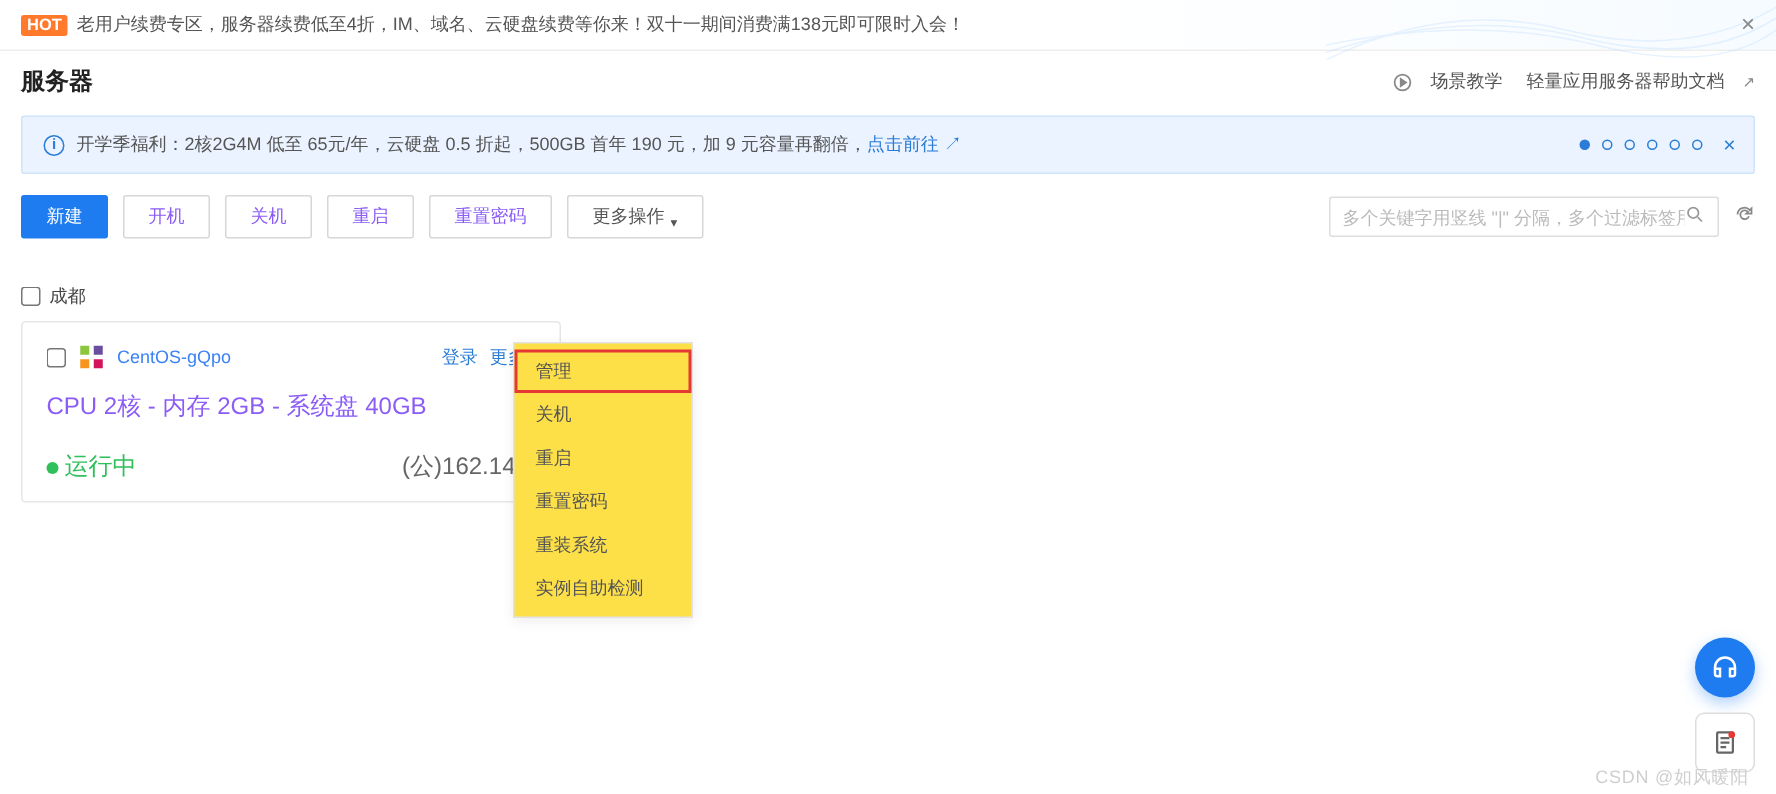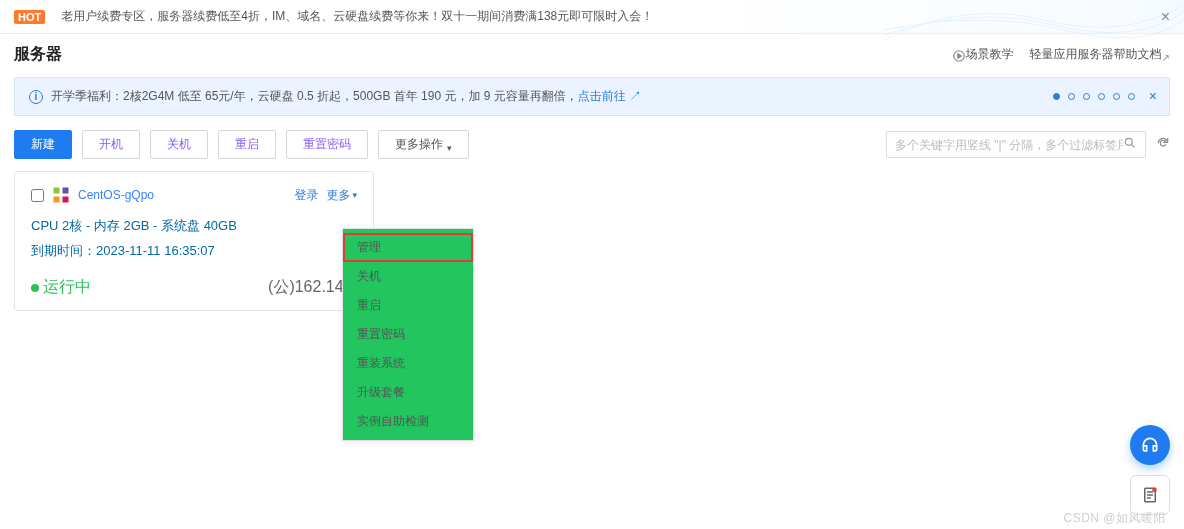--- a/index.html
+++ b/index.html
@@ -1,58 +1,58 @@
 <!DOCTYPE html>
 <html><head>
 <meta charset="utf-8">
 <style>
   *{box-sizing:border-box;margin:0;padding:0;font-family:-apple-system,BlinkMacSystemFont,"PingFang SC","Microsoft YaHei",sans-serif}
   body{background:#fff;color:#333;font-size:12px;width:1184px;height:529px;overflow:hidden;position:relative}
   .top-banner{display:flex;align-items:center;padding:8px 14px;border-bottom:1px solid #eee;position:relative;background:linear-gradient(90deg,#fff 60%,#f6fbff)}
-  .hot-tag{background:#ff7a2d;color:#fff;font-size:11px;padding:1px 4px;border-radius:2px;margin-right:16px;font-weight:600}
+  .hot-tag{background:#ff7a2d;color:#fff;font-size:11px;padding:1px 4px;border-radius:2px;margin-right:6px;font-weight:600}
   .top-banner-text{color:#555}
   .top-banner-close{position:absolute;right:14px;top:8px;color:#888;font-size:16px;cursor:pointer}
   .bg-lines{position:absolute;right:0;top:0;width:300px;height:40px;pointer-events:none;opacity:.35}
   .header-row{display:flex;align-items:center;justify-content:space-between;padding:10px 14px 12px}
   .page-title{font-size:16px;font-weight:700;color:#222}
   .header-links{display:flex;gap:16px;align-items:center;color:#555}
-  .header-links span{display:flex;align-items:flex-end;gap:0;cursor:pointer}
+  .header-links span{display:flex;align-items:center;gap:12px;cursor:pointer}
   .content{padding:0 14px}
   .promo{border:1px solid #cfe3fb;background:#eaf3ff;border-radius:2px;padding:10px 14px;display:flex;align-items:center;position:relative;margin-bottom:14px}
   .promo-icon{color:#2b7cd6;margin-right:8px;font-weight:bold;border:1.5px solid #2b7cd6;border-radius:50%;width:14px;height:14px;display:flex;align-items:center;justify-content:center;font-size:10px}
   .promo-text{color:#555}
   .promo-link{color:#2b7cd6;cursor:pointer}
   .promo-right{position:absolute;right:12px;top:10px;display:flex;align-items:center;gap:8px}
   .dots{display:flex;gap:8px}
   .dot{width:7px;height:7px;border-radius:50%;border:1px solid #2b7cd6}
   .dot.active{background:#2b7cd6}
   .promo-close{color:#2b7cd6;font-size:14px;cursor:pointer;margin-left:6px}
-  .toolbar{display:flex;align-items:center;gap:10px;margin-bottom:12px}
+  .toolbar{display:flex;align-items:center;gap:10px;margin-bottom:30px}
   .btn{border:1px solid #d7d7d7;background:#fff;color:#8b5cf6;padding:5px 16px;border-radius:2px;font-size:12px;cursor:not-allowed}
   .btn.primary{background:#1e7cf0;border-color:#1e7cf0;color:#fff;cursor:pointer}
   .btn.dropdown{color:#555;cursor:pointer;display:flex;align-items:flex-end;gap:4px}
   .toolbar-right{margin-left:auto;display:flex;align-items:center;gap:10px}
   .search-box{width:260px;border:1px solid #ddd;border-radius:2px;display:flex;align-items:center;padding:4px 8px}
   .search-box input{border:none;outline:none;flex:1;font-size:12px;color:#666}
   .search-box input::placeholder{color:#bbb}
   .search-icon, .refresh-icon{color:#888;cursor:pointer}
   .region-row{display:flex;align-items:center;gap:6px;margin-bottom:8px;color:#444}
   .region-row input[type=checkbox]{cursor:pointer}
   .card{border:1px solid #e6e6e6;border-radius:3px;width:360px;padding:14px 16px 12px;position:relative;background:#fff}
   .card-top{display:flex;align-items:center;gap:8px}
   .card-top input[type=checkbox]{cursor:pointer}
   .os-icon{width:18px;height:18px}
   .inst-name{color:#3b82f6;font-size:12px}
   .card-actions{margin-left:auto;display:flex;gap:8px;color:#2b7cd6;font-size:12px}
   .card-actions span{cursor:pointer;display:flex;align-items:center;gap:2px}
-  .card-body{margin-top:10px;color:#0369a1;font-size:13px;line-height:1.9}
+  .card-body{margin-top:10px;color:#8b5cf6;font-size:16px;line-height:1.9}
   .card-foot{margin-top:14px;display:flex;align-items:center;justify-content:space-between;color:#666;font-size:16px}
   .status-dot{width:8px;height:8px;border-radius:50%;background:#2fbf5b;display:inline-block;margin-right:4px}
   .status-text{color:#2fbf5b}
-  .dropdown-menu{position:absolute;left:342px;top:228px;width:132px;background:#22c55e;border:1px solid #e2e2e2;box-shadow:0 2px 8px rgba(0,0,0,.08);padding:4px 0;z-index:10}
+  .dropdown-menu{position:absolute;left:342px;top:228px;width:120px;background:#fde047;border:1px solid #e2e2e2;box-shadow:0 2px 8px rgba(0,0,0,.08);padding:4px 0;z-index:10}
   .dropdown-menu .mi{padding:6px 14px;color:#555;font-size:12px;cursor:pointer}
   .dropdown-menu .mi.hl{outline:2px solid #e53935;outline-offset:-2px}
   .float-btns{position:absolute;right:14px;bottom:14px;display:flex;flex-direction:column;gap:10px;align-items:center}
   .fab{width:40px;height:40px;border-radius:50%;background:#1e7cf0;color:#fff;display:flex;align-items:center;justify-content:center;box-shadow:0 4px 10px rgba(30,124,240,.35);cursor:pointer;font-size:18px}
   .fab.gray{background:#fff;color:#666;border:1px solid #ddd;border-radius:6px;box-shadow:none}
   .watermark{position:absolute;right:18px;bottom:2px;color:#cfcfcf;font-size:12px;letter-spacing:.5px}
   .caret{font-size:9px}
   .ext-icon{font-size:10px;color:#888}
 </style>
 </head>
@@ -127,20 +127,24 @@
         </span>
       </div>
       <span class="refresh-icon">
         <svg width="14" height="14" viewBox="0 0 24 24" fill="none" stroke="#888" stroke-width="2">
             <path d="M4 12a8 8 0 0 1 14-5l2-2v6h-6l2-2a5 5 0 1 0 1 5"></path>
           </svg>
       </span>
     </div>
   </div>
 
+  <div class="region-row">
+    <input type="checkbox" style="">
+    <span>成都</span>
+  </div>
 
   <div class="card">
     <div class="card-top">
       <input type="checkbox" style="">
       <svg class="os-icon" viewBox="0 0 24 24">
         <rect x="2" y="2" width="8" height="8" fill="#8cc63f"></rect>
           <rect x="14" y="2" width="8" height="8" fill="#6a4fa0"></rect>
         <rect x="2" y="14" width="8" height="8" fill="#f7941e"></rect>
           <rect x="14" y="14" width="8" height="8" fill="#d4145a"></rect>
       </svg>
@@ -148,36 +152,34 @@
       <div class="card-actions">
         <span>登录</span>
         <span>
             <span>更多</span> 
             <span class="caret">▾</span>
           </span>
       </div>
     </div>
     <div class="card-body">
       <div>CPU 2核 - 内存 2GB - 系统盘 40GB</div>
-      <div><span>到期时间：</span><span>2023-11-11 16:35:07</span></div>
     </div>
     <div class="card-foot">
       <span><span class="status-dot"></span><span class="status-text">运行中</span></span>
       <span><span>(公)</span><span>162.14.7</span></span>
     </div>
   </div>
 </div>
 
 <div class="dropdown-menu" id="ddmenu">
     <div class="mi hl">管理</div>
     <div class="mi">关机</div>
     <div class="mi">重启</div>
     <div class="mi">重置密码</div>
     <div class="mi">重装系统</div>
-    <div class="mi">升级套餐</div>
     <div class="mi">实例自助检测</div>
   </div>
 
 <div class="float-btns">
   <div class="fab">
     <svg width="20" height="20" viewBox="0 0 24 24" fill="none" stroke="#fff" stroke-width="2">
         <path d="M4 12a8 8 0 0 1 16 0v5a2 2 0 0 1-2 2h-2v-6h4M4 12v5a2 2 0 0 0 2 2h2v-6H4"></path>
       </svg>
   </div>
   <div class="fab gray">

